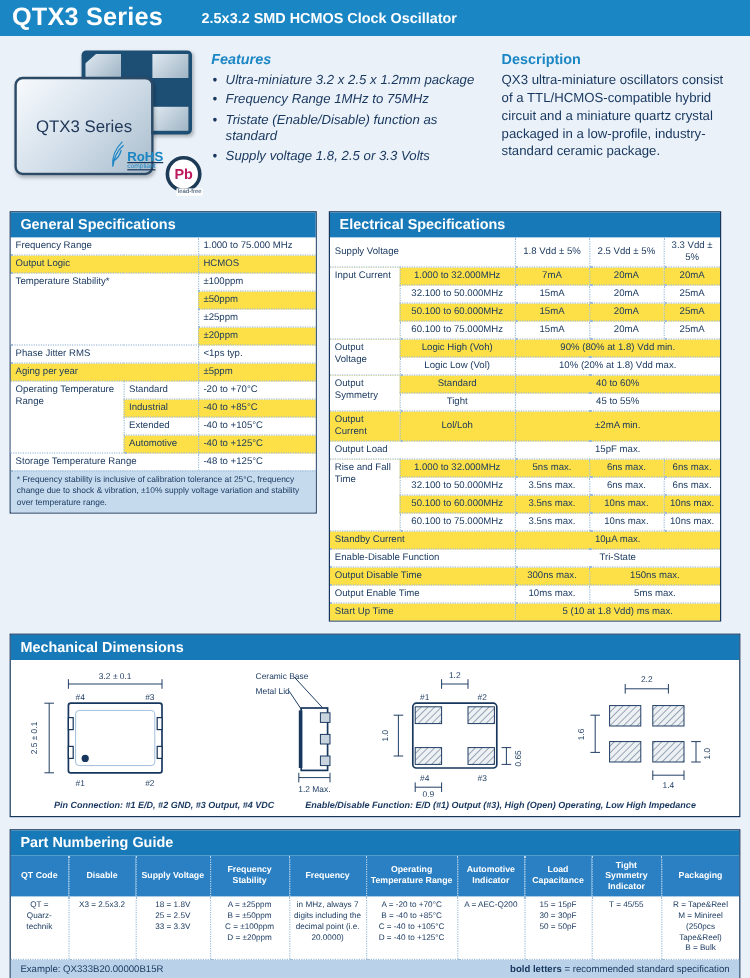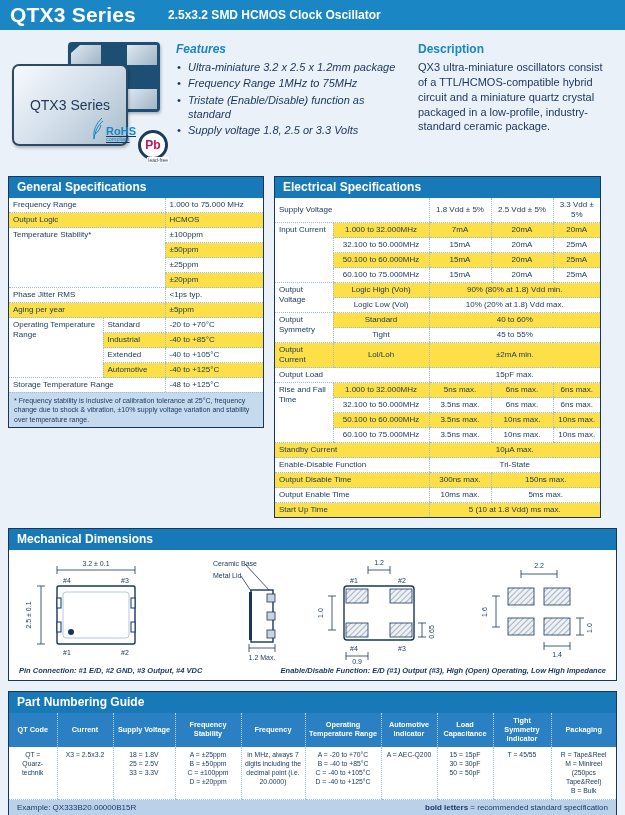--- a/index.html
+++ b/index.html
@@ -57,21 +57,21 @@
   .wbg { background:#fff; }
   .ctr { text-align:center; }
   .foot { font-size:7px; background:#c5daed; padding:3px 5px; line-height:1.35; border-top:1px dotted #9dbcd9; }
 
   
   .mechbox { border:1.5px solid #17365d; background:#fff; margin:10px 8px 0 8px; }
   .mech-drawings { display:flex; justify-content:space-between; align-items:flex-start; padding:6px 8px 0 8px; }
   svg text { font-family:"Liberation Sans",sans-serif; fill:#17365d; font-size:7px; }
   svg .dim { stroke:#17365d; stroke-width:.8; }
   svg .body { stroke:#17365d; stroke-width:1.4; fill:#fff; }
-  .mech-captions { display:flex; justify-content:space-between; gap:26px; font-size:7.5px; font-style:italic; font-weight:bold; padding:2px 10px 5px 10px; }
+  .mech-captions { display:flex; justify-content:center; gap:26px; font-size:7.5px; font-style:italic; font-weight:bold; padding:2px 10px 5px 10px; }
 
   
   .pnbox { border:1.5px solid #17365d; background:#fff; margin:10px 8px 0 8px; }
   .pn-table th { background:#2b80c4; color:#fff; font-size:7.3px; font-weight:bold; text-align:center;
     padding:4px 2px; vertical-align:middle; border-left:1px dotted #bcd7ec; line-height:1.2; }
   .pn-table th:first-child { border-left:none; }
   .pn-table td.pnb { font-size:6.8px; text-align:center; vertical-align:top; padding:4px 2px;
     white-space:pre-line; border-left:1px dotted #9dbcd9; border-bottom:1px dotted #9dbcd9; line-height:1.3; height:52px; }
   .pn-table td.pnb:first-child { border-left:none; }
   .pn-footer { display:flex; justify-content:space-between; align-items:flex-start; background:#b9d2e9;
@@ -438,21 +438,21 @@
         <col style="width:64px">
       <col style="width:76px">
         <col style="width:56px">
         <col style="width:56px">
         <col style="width:58px">
         <col>
     </colgroup>
     <tbody>
         <tr>
       <th>QT Code</th>
-      <th>Current</th>
+      <th>Disable</th>
       <th>Supply Voltage</th>
       <th>Frequency Stability</th>
       <th>Frequency</th>
       <th>Operating Temperature Range</th>
       <th>Automotive Indicator</th>
       <th>Load Capacitance</th>
       <th>Tight Symmetry Indicator</th>
       <th>Packaging</th>
     </tr>
     <tr>

